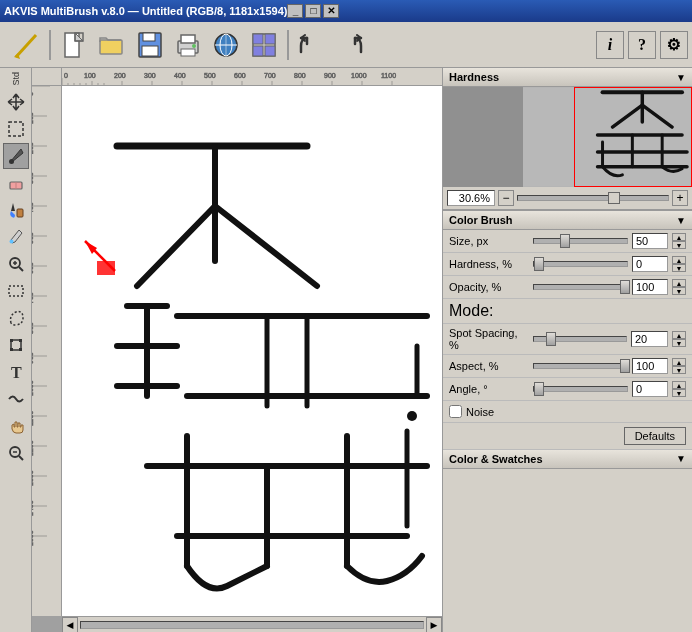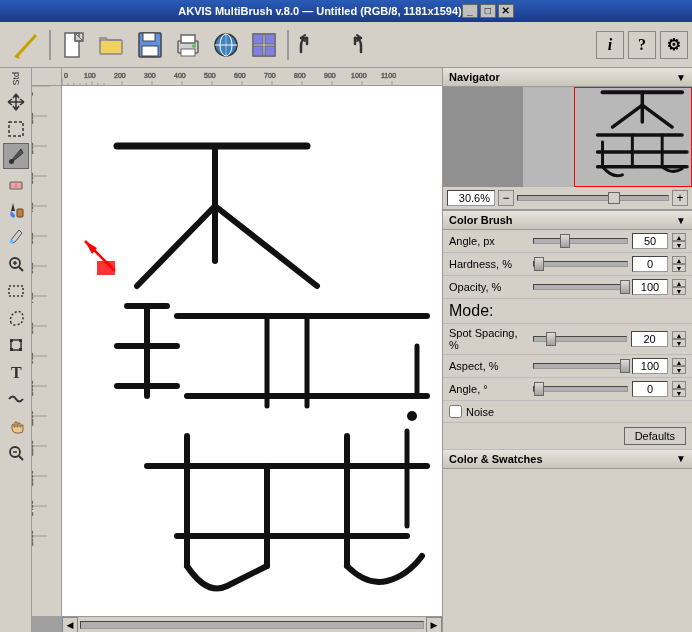--- a/index.html
+++ b/index.html
@@ -5,21 +5,21 @@
     * { margin: 0; padding: 0; box-sizing: border-box; }
     body { width: 692px; height: 632px; overflow: hidden; font-family: 'Arial', sans-serif; font-size: 12px; background: #c0c0c0; }
 
     
     #titlebar {
       width: 100%;
       height: 22px;
       background: linear-gradient(to bottom, #2a5bb5, #1a3a8a);
       display: flex;
       align-items: center;
-      justify-content: center;
+      justify-content: flex-start;
       padding: 0 4px;
       color: white;
       font-size: 11px;
       font-weight: bold;
     }
     #titlebar-controls { display: flex; gap: 2px; }
     #titlebar-controls span {
       display: inline-block;
       width: 16px; height: 14px;
       background: #c0c0c0;
@@ -189,21 +189,21 @@
     #color-brush { flex: 1; overflow-y: auto; }
     .param-row {
       display: flex; align-items: center;
       padding: 3px 6px;
       border-bottom: 1px solid #bbb;
       gap: 4px;
     }
     .param-label { width: 80px; font-size: 11px; flex-shrink: 0; }
     .param-slider { flex: 1; height: 6px; background: #b0b0b0; border: 1px inset #999; position: relative; }
     .param-thumb { width: 10px; height: 14px; background: linear-gradient(to bottom, #e0ddd8, #a0a0a0); border: 1px solid #666; position: absolute; top: -5px; cursor: pointer; }
-    .param-value { width: 36px; background: white; border: 1px inset #999; text-align: center; padding: 1px 3px; font-size: 11px; }
+    .param-value { width: 36px; background: white; border: 1px inset #999; text-align: left; padding: 1px 3px; font-size: 11px; }
     .param-spinner { display: flex; flex-direction: column; }
     .spinner-btn { width: 14px; height: 8px; background: #d4d0c8; border: 1px solid #888; font-size: 7px; text-align: center; line-height: 7px; cursor: pointer; display: flex; align-items: center; justify-content: center; }
 
     .mode-row {
       display: flex; align-items: center; padding: 3px 6px; border-bottom: 1px solid #bbb; gap: 4px;
     }
     .mode-label { font-size: 16px; width: 45px; flex-shrink: 0; }
     .mode-select { flex: 1; font-size: 11px; background: white; border: 1px inset #999; padding: 1px 2px; }
 
     .noise-row {
@@ -561,21 +561,21 @@
       <div class="scroll-btn">◀</div>
       <div class="scroll-track"></div>
       <div class="scroll-btn">▶</div>
     </div>
   </div>
 
   <div id="right-panel">
 
     <div id="navigator">
       <div class="panel-header">
-        <span>Navigator</span>
+        <span>Hardness</span>
         <span class="panel-dropdown">▼</span>
       </div>
       <div id="navigator-view">
 
         <div id="nav-left"></div>
 
         <div id="nav-right">
           <div id="nav-viewport"></div>
           
           <svg id="nav-svg" viewBox="0 0 170 100" xmlns="http://www.w3.org/2000/svg">
@@ -607,21 +607,21 @@
       </div>
     </div>
 
     <div id="color-brush">
       <div class="panel-header">
         <span>Color Brush</span>
         <span class="panel-dropdown">▼</span>
       </div>
 
       <div class="param-row">
-        <span class="param-label">Angle, px</span>
+        <span class="param-label">Size, px</span>
         <div class="param-slider">
           <div class="param-thumb" style="left:28%;"></div>
         </div>
         <input class="param-value" value="50" readonly="" style="width: 36px;">
         <div class="param-spinner">
           <div class="spinner-btn">▲</div>
           <div class="spinner-btn">▼</div>
         </div>
       </div>
 

